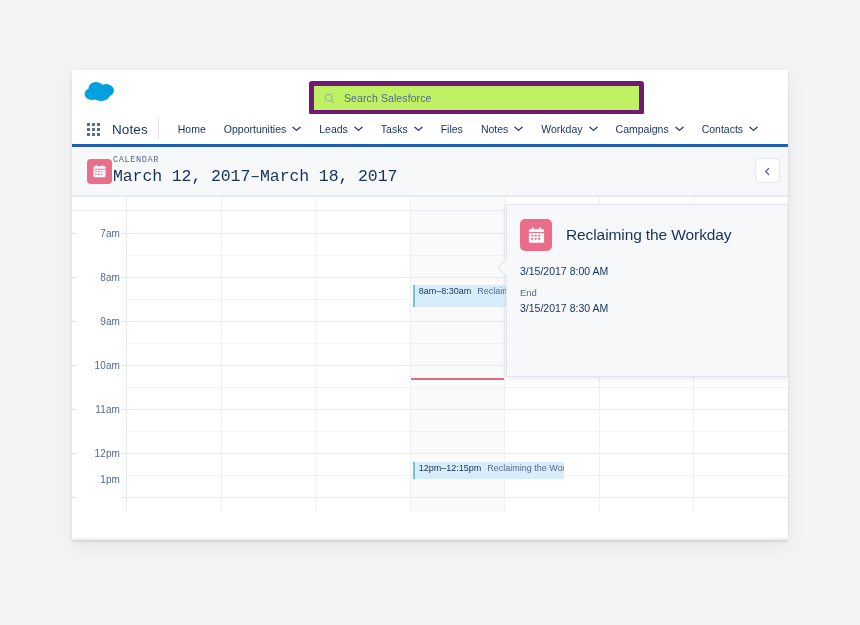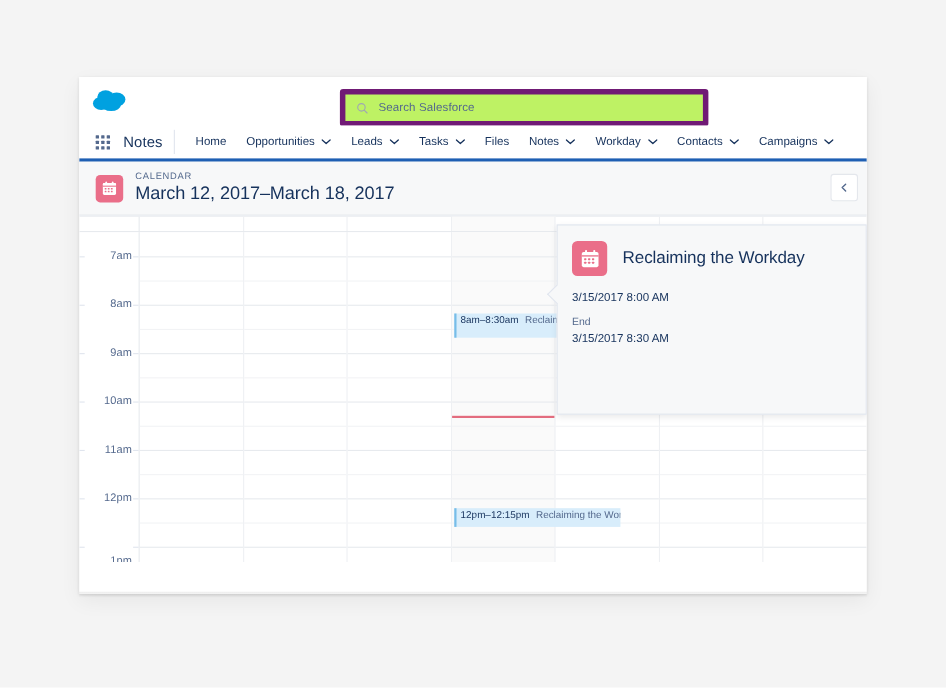--- a/index.html
+++ b/index.html
@@ -151,21 +151,21 @@
     width: 25px;
     height: 25px;
     border-radius: 4px;
     background: #ea6e89;
     margin-left: 15px;
     display: flex;
     align-items: center;
     justify-content: center;
     flex: 0 0 auto;
   }
-  #cal-header-text { margin-left: 11px; }
+  #cal-header-text { margin-left: 1px; font-family: Liberation Mono, monospace; }
   #cal-eyebrow {
     font-size: 8.5px;
     letter-spacing: 0.65px;
     color: #54698d;
     text-transform: uppercase;
     line-height: 11px;
   }
   #cal-title {
     font-size: 16.5px;
     color: #16325c;
@@ -478,29 +478,29 @@
         </div>
         <div class="nav-item">
           <span>Workday</span>
           <span class="chev">
             <svg width="9" height="6" viewBox="0 0 10 6" xmlns="http://www.w3.org/2000/svg">
               <polyline points="1,1 5,4.6 9,1" fill="none" stroke="#16325c" stroke-width="1.3" stroke-linecap="round" stroke-linejoin="round"></polyline>
             </svg>
           </span>
         </div>
         <div class="nav-item">
-          <span>Contacts</span>
+          <span>Campaigns</span>
           <span class="chev">
             <svg width="9" height="6" viewBox="0 0 10 6" xmlns="http://www.w3.org/2000/svg">
               <polyline points="1,1 5,4.6 9,1" fill="none" stroke="#16325c" stroke-width="1.3" stroke-linecap="round" stroke-linejoin="round"></polyline>
             </svg>
           </span>
         </div>
         <div class="nav-item">
-          <span>Campaigns</span>
+          <span>Contacts</span>
           <span class="chev">
             <svg width="9" height="6" viewBox="0 0 10 6" xmlns="http://www.w3.org/2000/svg">
               <polyline points="1,1 5,4.6 9,1" fill="none" stroke="#16325c" stroke-width="1.3" stroke-linecap="round" stroke-linejoin="round"></polyline>
             </svg>
           </span>
         </div>
       </div>
   </div>
 
   <div id="cal-header">
@@ -564,21 +564,21 @@
           <div class="time-tick left" style="top: 110px;"></div>
           <div class="time-label" style="top: 154px;">10am</div>
           <div class="time-tick" style="top: 154px;"></div>
           <div class="time-tick left" style="top: 154px;"></div>
           <div class="time-label" style="top: 198px;">11am</div>
           <div class="time-tick" style="top: 198px;"></div>
           <div class="time-tick left" style="top: 198px;"></div>
           <div class="time-label" style="top: 242px;">12pm</div>
           <div class="time-tick" style="top: 242px;"></div>
           <div class="time-tick left" style="top: 242px;"></div>
-          <div class="time-label" style="top: 299px;">1pm</div>
+          <div class="time-label" style="top: 268px;">1pm</div>
           <div class="time-tick" style="top: 286px;"></div>
           <div class="time-tick left" style="top: 286px;"></div>
         </div>
     <div class="day-col">
           <div class="hour-line" style="top: 22px;"></div>
           <div class="half-line" style="top: 44px;"></div>
           <div class="hour-line" style="top: 66px;"></div>
           <div class="half-line" style="top: 88px;"></div>
           <div class="hour-line" style="top: 110px;"></div>
           <div class="half-line" style="top: 132px;"></div>

